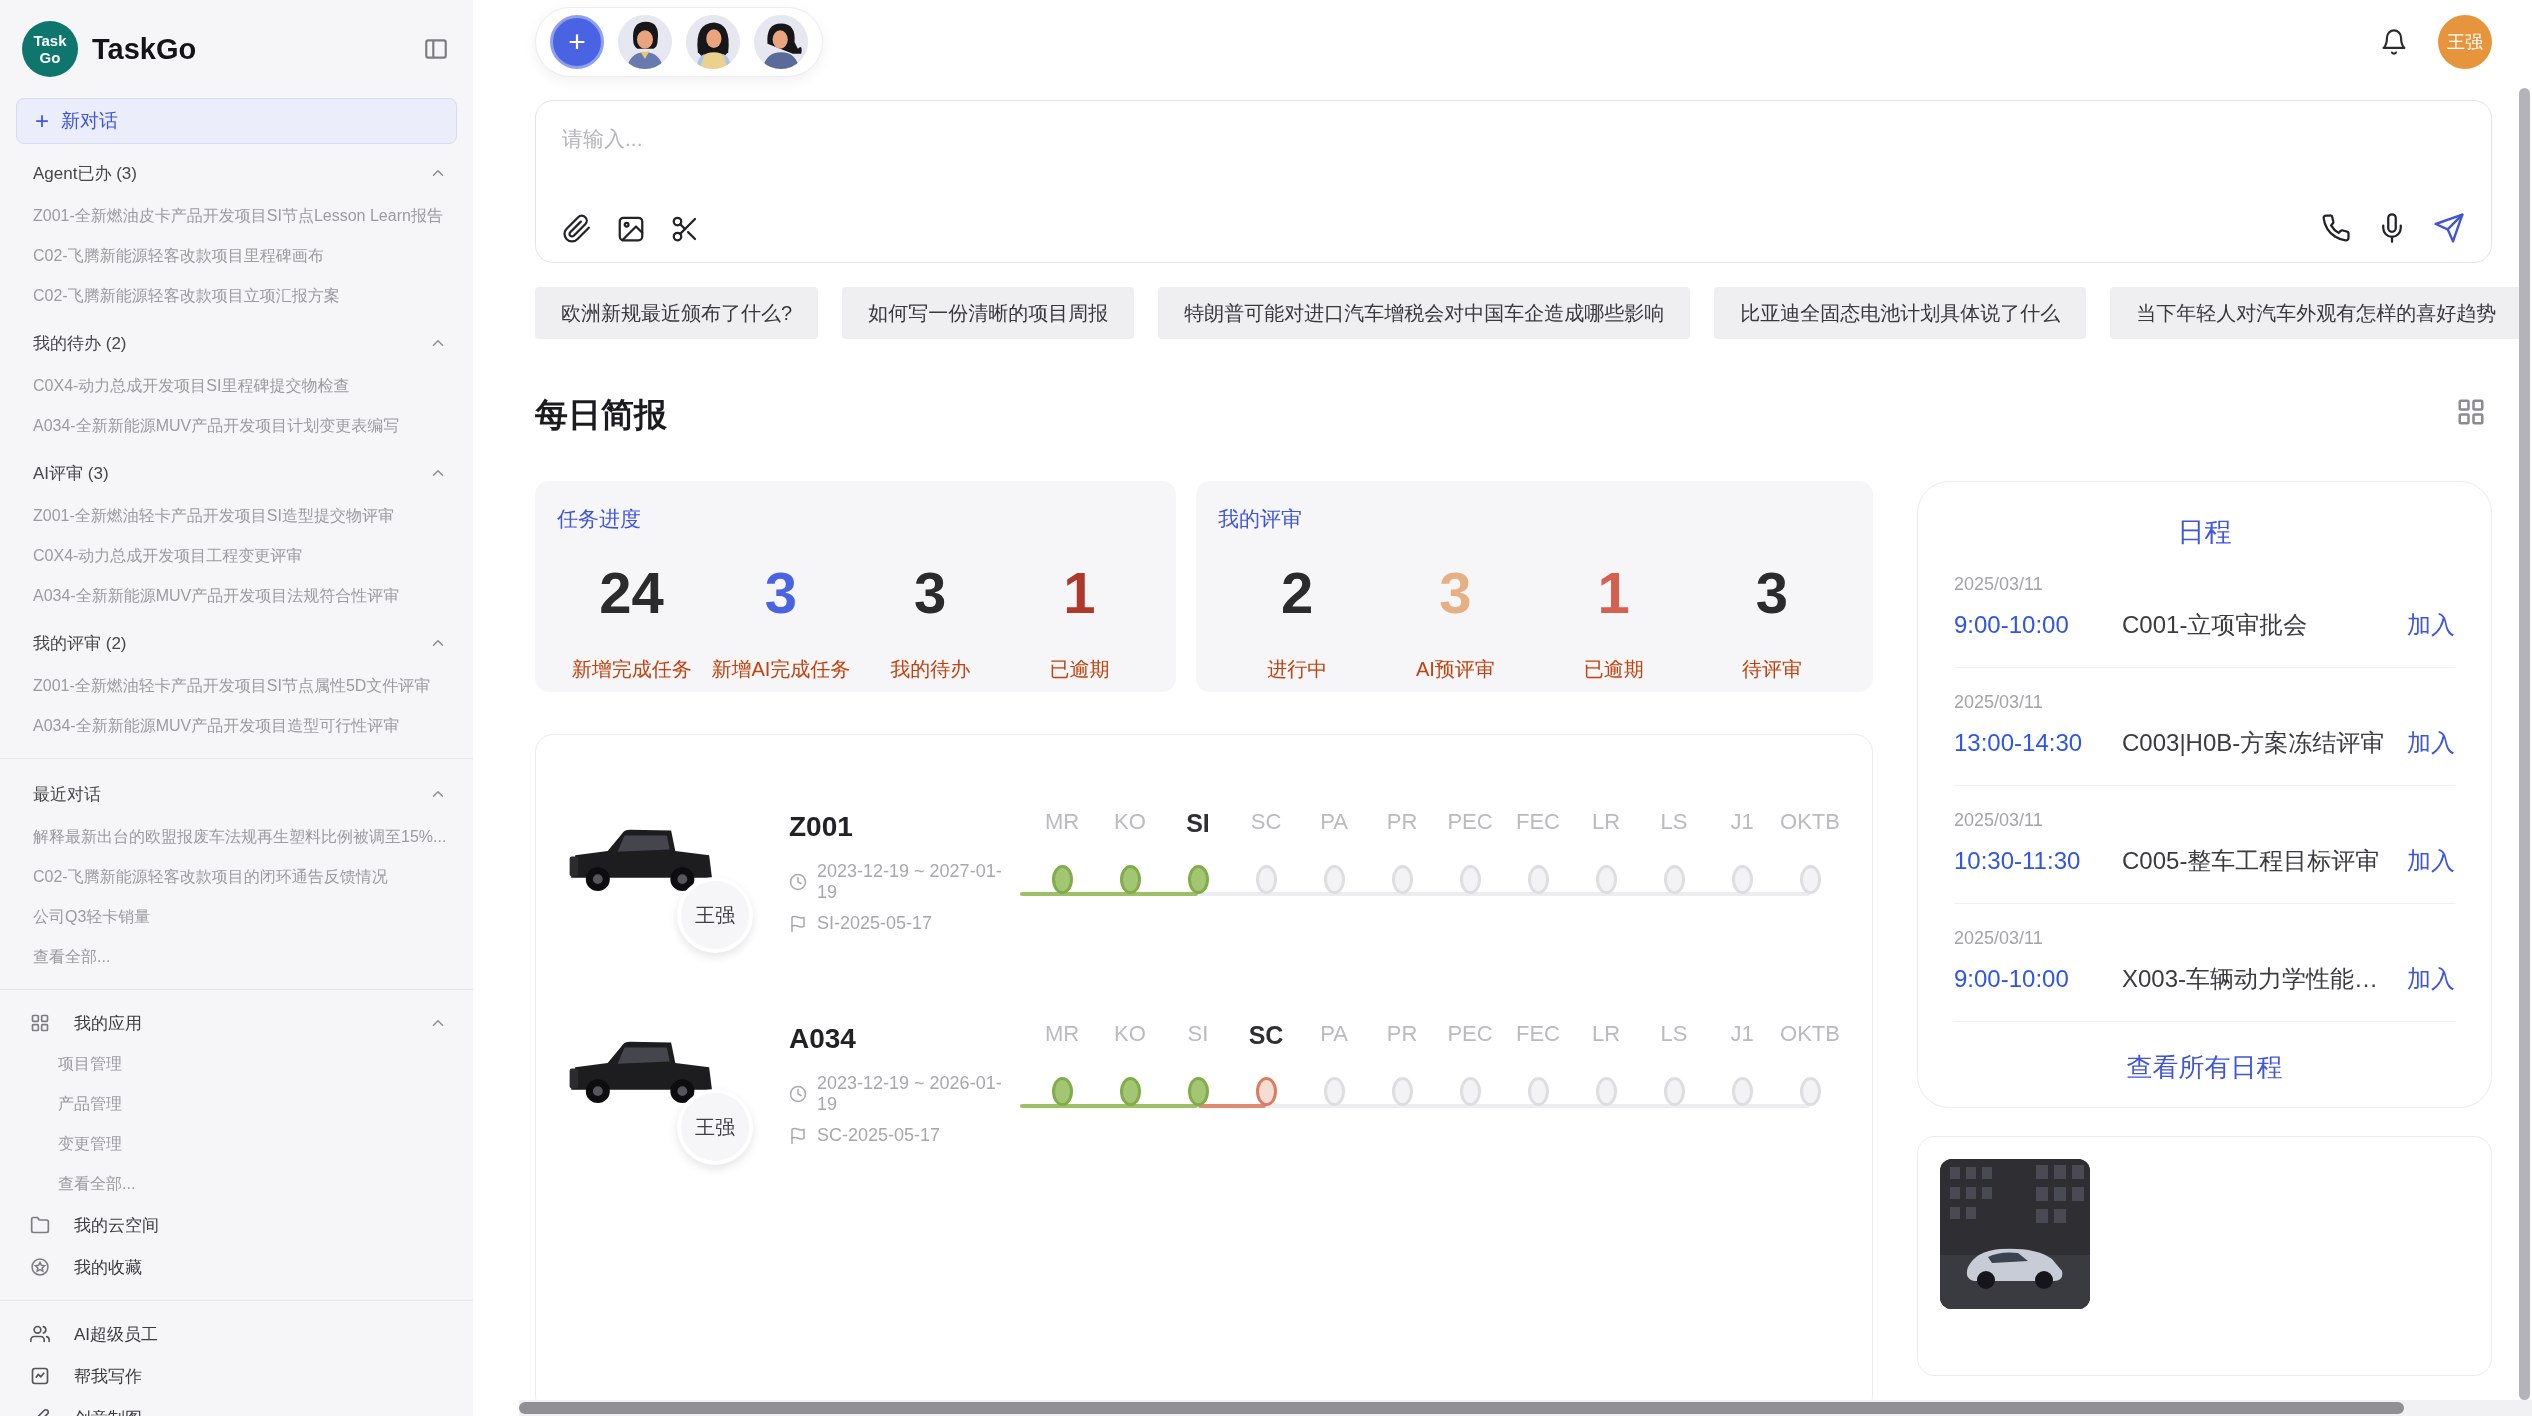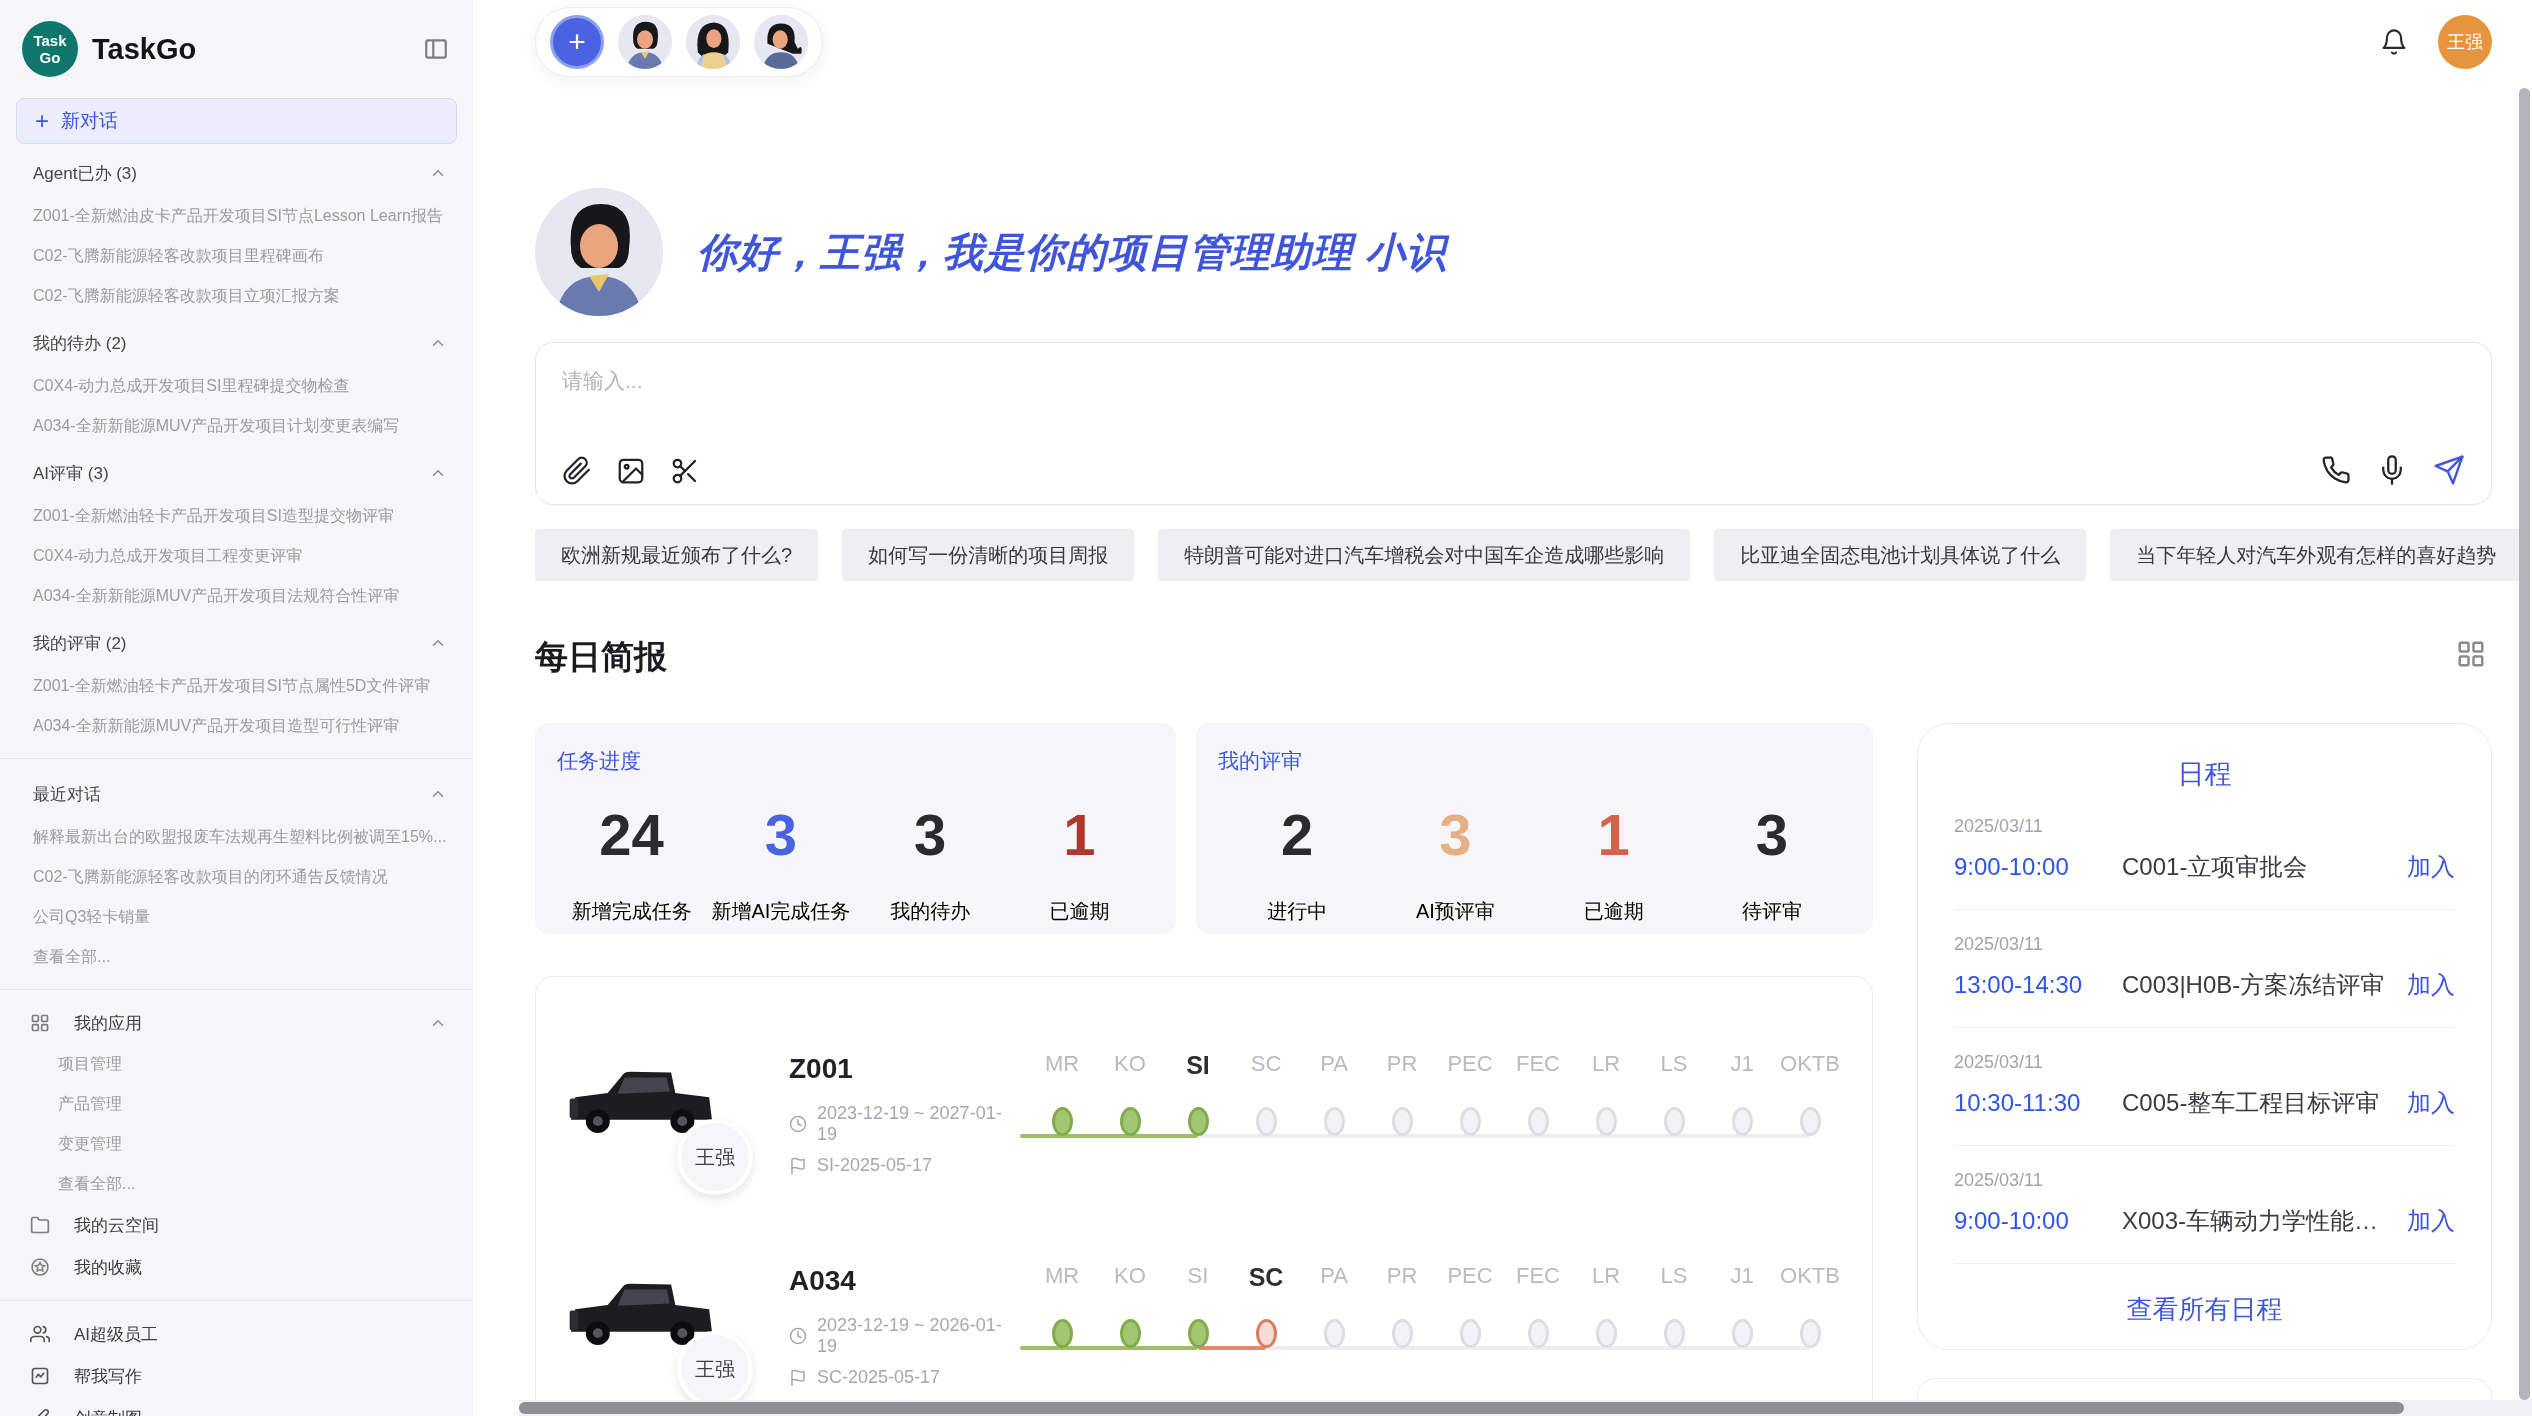--- a/index.html
+++ b/index.html
@@ -68,21 +68,21 @@
 
   .stats-row { display:flex; gap:20px; }
   .stat-card { background:#f6f6f8; border-radius:14px; height:211px; padding:24px 22px; }
   .stat-card.c1 { width:641px; }
   .stat-card.c2 { flex:1; }
   .stat-title { font-size:21px; color:#3f55da; }
   .stat-grid { display:flex; margin-top:26px; }
   .stat-cell { flex:1; text-align:center; }
   .stat-num { font-size:58px; font-weight:600; color:#2b2b2e; }
   .tone-blue { color:#4a63e2; } .tone-red { color:#ad382c; } .tone-tan { color:#e5b083; } .tone-salmon { color:#d4604d; }
-  .stat-lbl { margin-top:30px; font-size:20px; color:#000000; }
+  .stat-lbl { margin-top:30px; font-size:20px; color:#c2410c; }
 
   .dash-card { margin-top:42px; background:#fff; border:1.5px solid #ececf0; border-radius:18px; padding:28px; height:680px; }
   .dash-head { display:flex; align-items:center; }
   .dash-title { font-size:23px; color:#3f55da; }
   .tabs { display:flex; gap:16px; margin-left:36px; }
   .tab { height:42px; border-radius:999px; border:1.5px solid #e1e1e6; color:#55555a; font-size:20px;
     display:flex; align-items:center; padding:0 22px; cursor:pointer; background:#fff; }
   .tab.active { border-color:#4a63e2; color:#3f55da; }
 
   .proj-row { margin-top:36px; display:flex; align-items:flex-start; height:168px; }
@@ -373,26 +373,20 @@
         <span class="icon bell">
             <svg width="28" height="28" viewBox="0 0 24 24" fill="none" stroke="currentColor" stroke-width="1.8" stroke-linecap="round" stroke-linejoin="round">
               <path d="M18 8A6 6 0 0 0 6 8c0 7-3 9-3 9h18s-3-2-3-9"></path>
               <path d="M13.73 21a2 2 0 0 1-3.46 0"></path>
             </svg>
           </span>
         <div class="user-badge">王强</div>
       </div>
     </div>
 
-    <div class="greeting">
-      <div class="greet-avatar"><svg width="128" height="128" viewBox="0 0 64 64">
-            <use href="#i-person-m"></use>
-          </svg></div>
-      <div class="greet-text">你好，王强，我是你的项目管理助理 小识</div>
-    </div>
 
     <div class="input-card">
       <input type="text" placeholder="请输入..." style="">
       <div class="tool-row-left">
         <span class="icon tool-btn">
             <svg width="30" height="30" viewBox="0 0 24 24" fill="none" stroke="currentColor" stroke-width="1.8" stroke-linecap="round" stroke-linejoin="round">
               <path d="M21.44 11.05l-9.19 9.19a6 6 0 0 1-8.49-8.49l9.19-9.19a4 4 0 0 1 5.66 5.66l-9.2 9.19a2 2 0 0 1-2.83-2.83l8.49-8.48"></path>
             </svg>
           </span>
         <span class="icon tool-btn">

